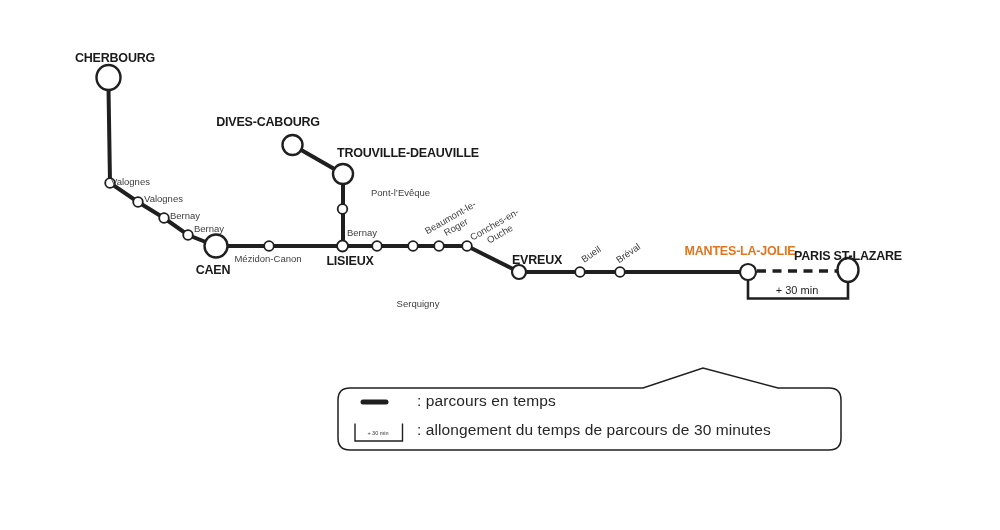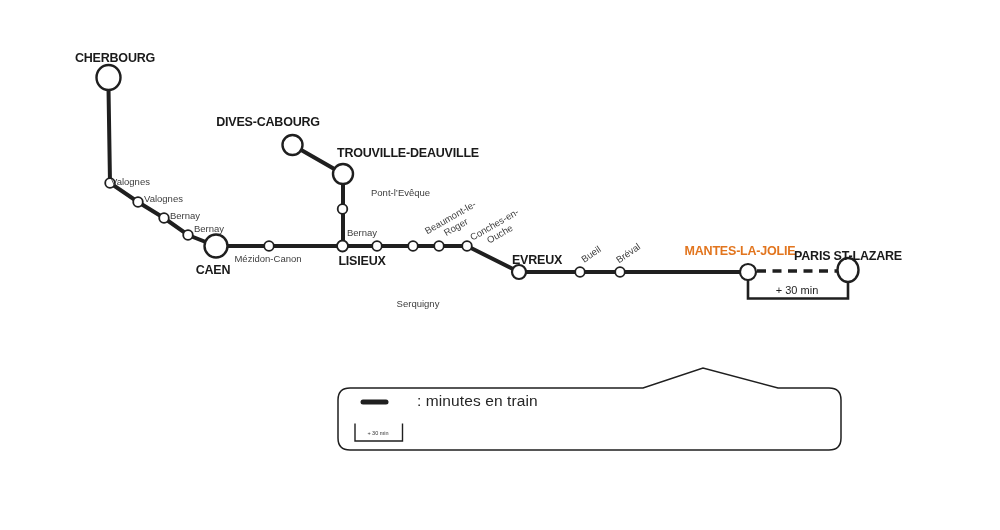--- a/index.html
+++ b/index.html
@@ -71,21 +71,21 @@
 
     <path d="M350,388 H643 L703,368 L778,388 H829 Q841,388 841,400 V438 Q841,450 829,450 H350 Q338,450 338,438 V400 Q338,388 350,388 Z" fill="#ffffff" stroke="#1f1f1f" stroke-width="1.5"></path>
     <path d="M363,402 H386" fill="none" stroke="#1f1f1f" stroke-width="5" stroke-linecap="round"></path>
     <path d="M355,423.5 V441 H402.5 V423.5" fill="none" stroke="#1f1f1f" stroke-width="1.4"></path>
   </svg>
 
   <div class="lbl major" style="left:115px;top:58px;">CHERBOURG</div>
   <div class="lbl major" style="left:268px;top:122px;">DIVES-CABOURG</div>
   <div class="lbl major" style="left:408px;top:153px;">TROUVILLE-DEAUVILLE</div>
   <div class="lbl major" style="left:213px;top:270px;">CAEN</div>
-  <div class="lbl major" style="left:362px;top:261px;text-align:right;">LISIEUX</div>
+  <div class="lbl major" style="left:350px;top:261px;text-align:right;">LISIEUX</div>
   <div class="lbl major" style="left:537px;top:260px;">EVREUX</div>
   <div class="lbl major orange" style="left:736px;top:251px;padding-left:8px;">MANTES-LA-JOLIE</div>
   <div class="lbl major" style="left:848px;top:256px;">PARIS ST-LAZARE</div>
 
   <div class="lbl minor lft" style="left:111px;top:181px;">Valognes</div>
   <div class="lbl minor lft" style="left:144px;top:198px;">Valognes</div>
   <div class="lbl minor lft" style="left:170px;top:215px;">Bernay</div>
   <div class="lbl minor lft" style="left:194px;top:228px;">Bernay</div>
   <div class="lbl minor ctr" style="left:268px;top:258px;">Mézidon-Canon</div>
   <div class="lbl minor lft" style="left:352px;top:192px;margin-left:19px;">Pont-l’Evêque</div>
@@ -97,16 +97,17 @@
   </div>
   <div class="lbl minor rot30 two-line" style="left:497px;top:229px;">
     <span>Conches-en-</span>
     <span>Ouche</span>
   </div>
   <div class="lbl minor rot35" style="left:591px;top:254px;">Bueil</div>
   <div class="lbl minor rot35b" style="left:628px;top:253px;">Bréval</div>
 
   <div class="lbl plus30" style="left:797px;top:290px;">+ 30 min</div>
 
-  <div class="lbl legend-text" style="left:417px;top:402px;">: minutes en train</div>
+  <div class="lbl legend-text" style="left:417px;top:402px;">: parcours en temps</div>
+  <div class="lbl legend-text" style="left:417px;top:431px;">: allongement du temps de parcours de 30 minutes</div>
   <div class="lbl legend-mini" style="left:378px;top:433px;">+ 30 min</div>
 
 </div>
 
 </body></html>

